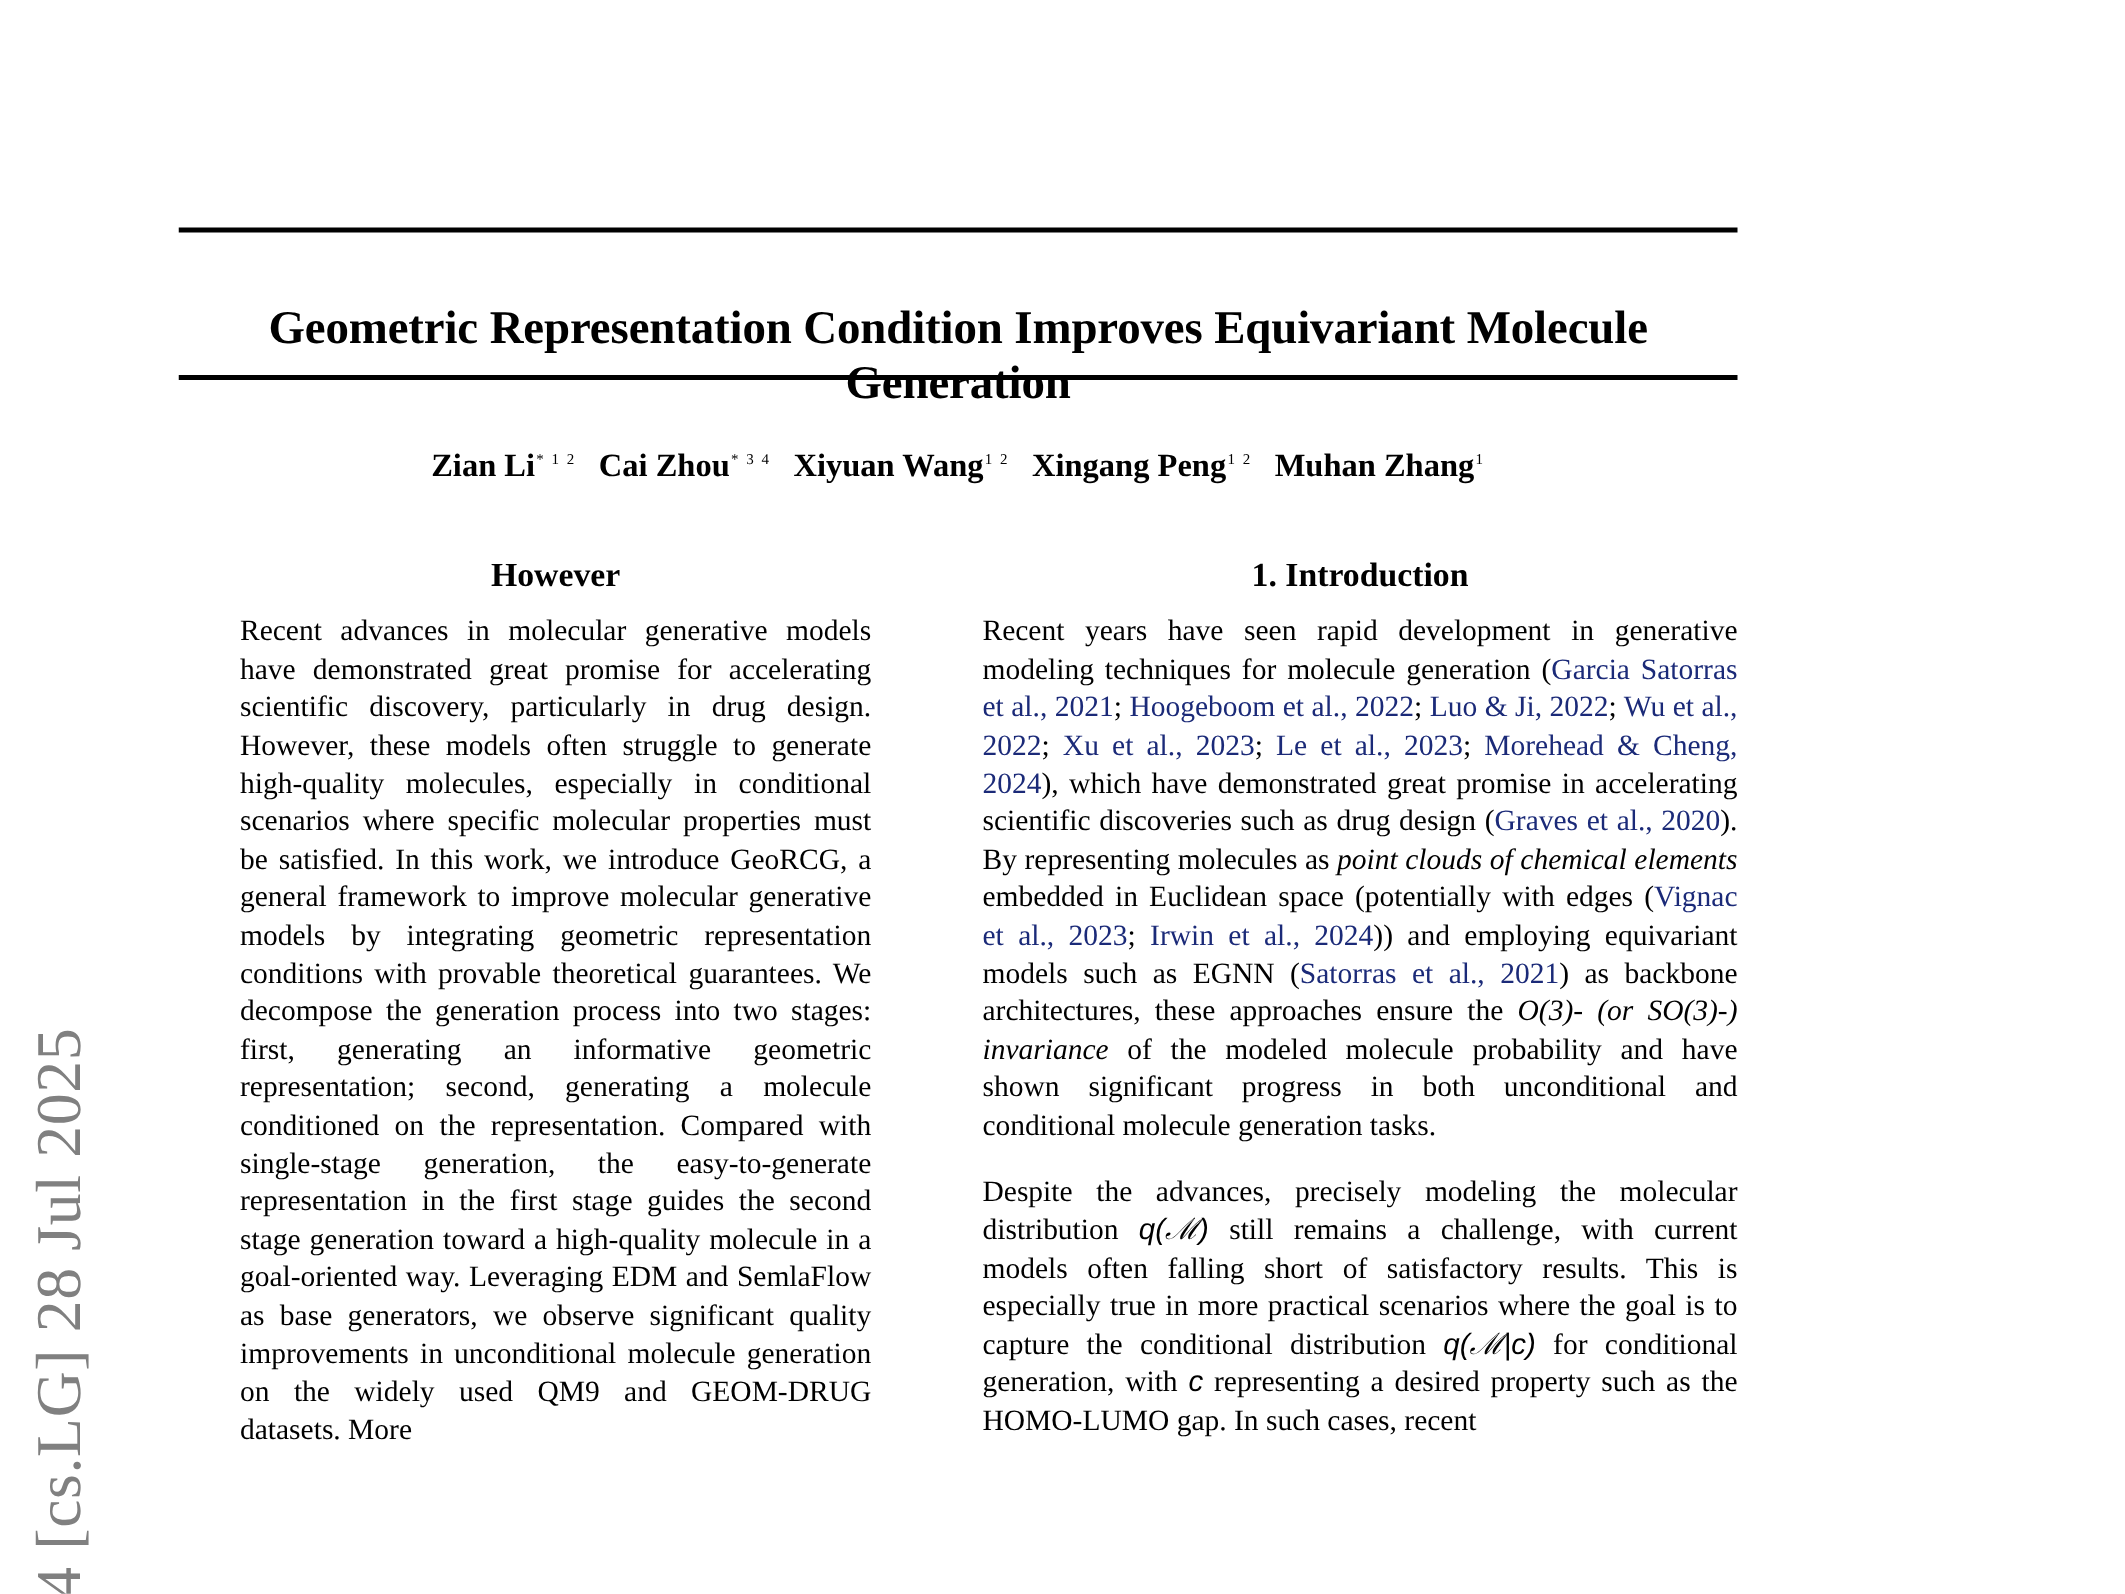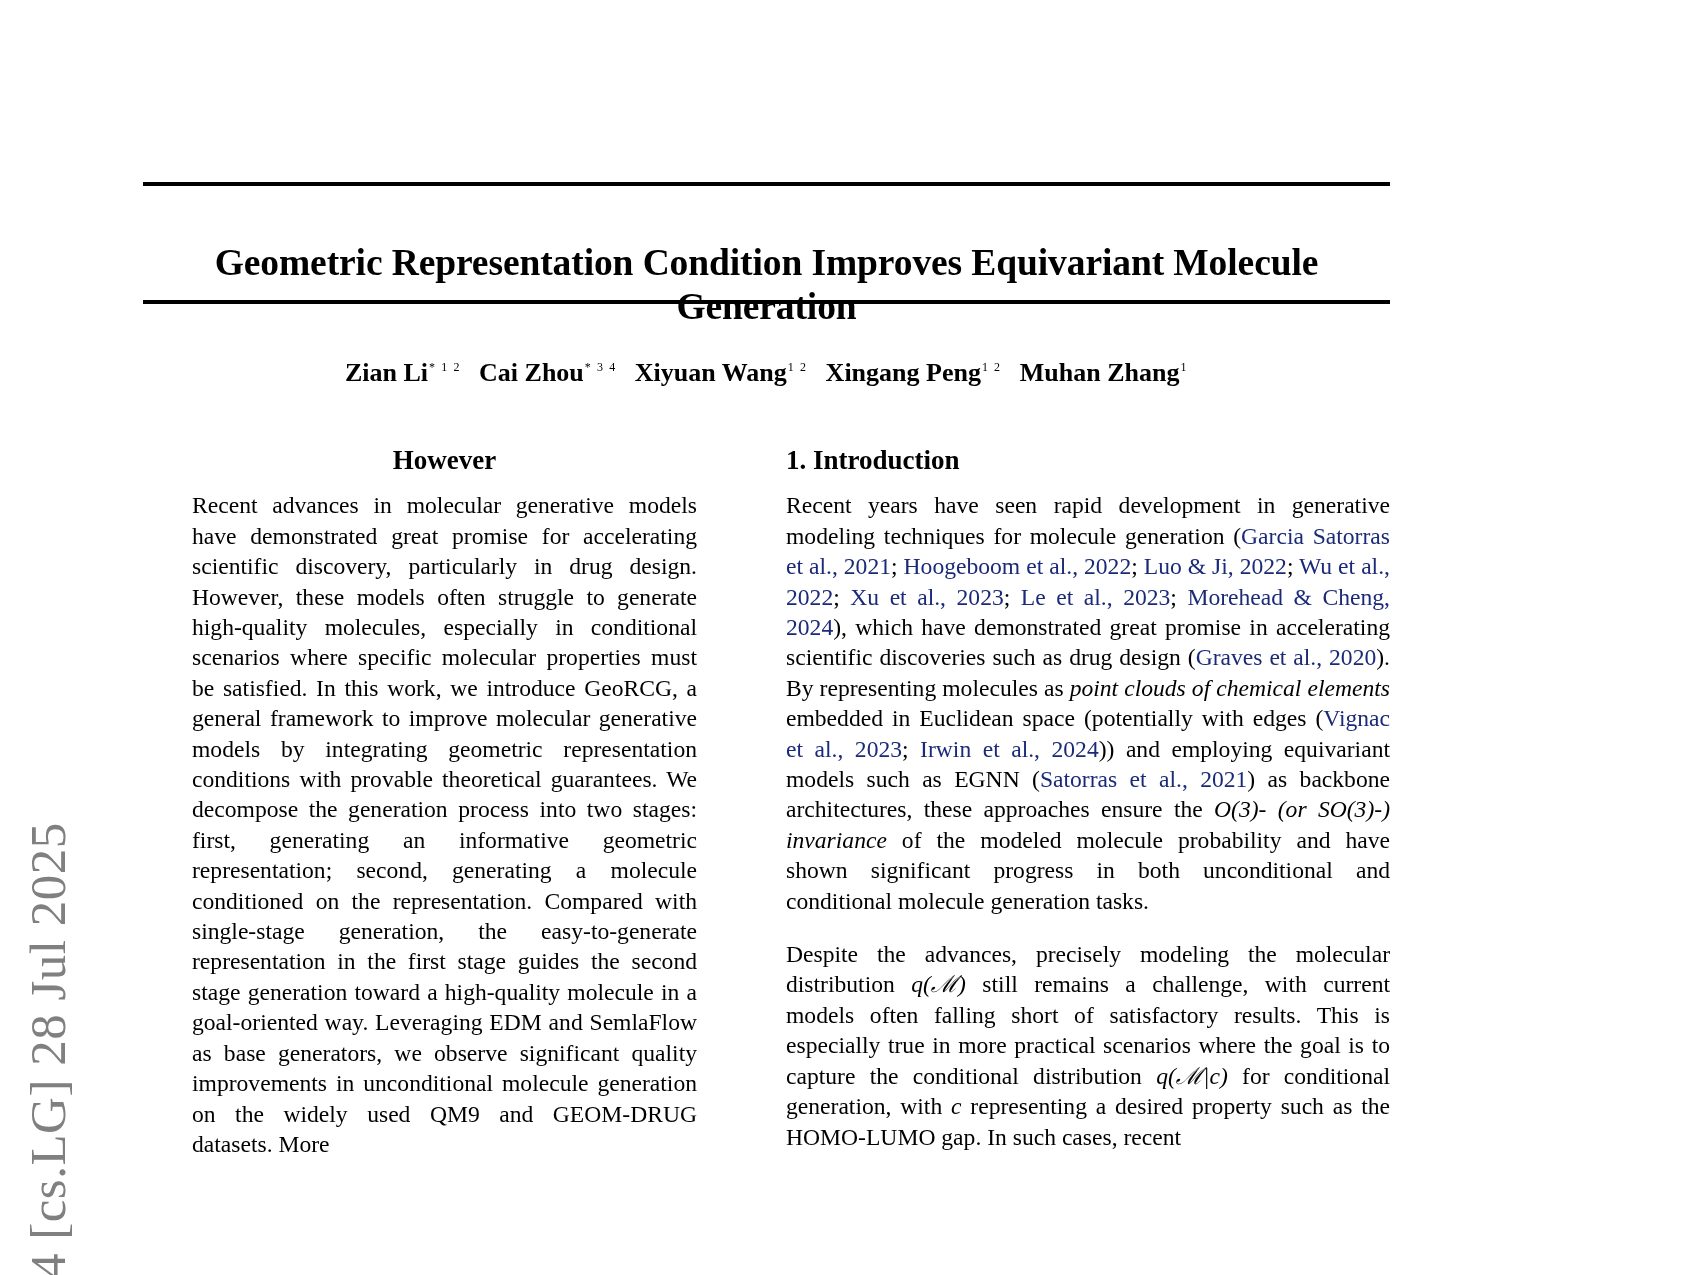--- a/index.html
+++ b/index.html
@@ -103,32 +103,32 @@
   #col-left  { left: 192px; width: 505px; }
   #col-right { left: 786px; width: 604px; }
 
   .col-heading {
     font-weight: bold;
     font-size: 27px;
     margin: 0 0 14px 0;
     line-height: 1.2;
   }
   #abstract-heading { text-align: center; }
-  #intro-heading { text-align: left; }
+  #intro-heading { text-align: center; }
 
   .para { margin: 0 0 23px 0; }
   .para:last-child { margin-bottom: 12px; }
 
   a.cite {
     color: #1b2a78;
     text-decoration: none;
   }
   .it { font-style: italic; }
   .mathit {
-    font-family: Liberation Serif, serif;
+    font-family: Liberation Sans, sans-serif;
     font-style: italic;
   }
 </style>
 </head>
 <body>
 
 <div id="arxiv-stamp">
   <span class="stamp-text">3655v4  [cs.LG]  28 Jul 2025</span>
 </div>
 

